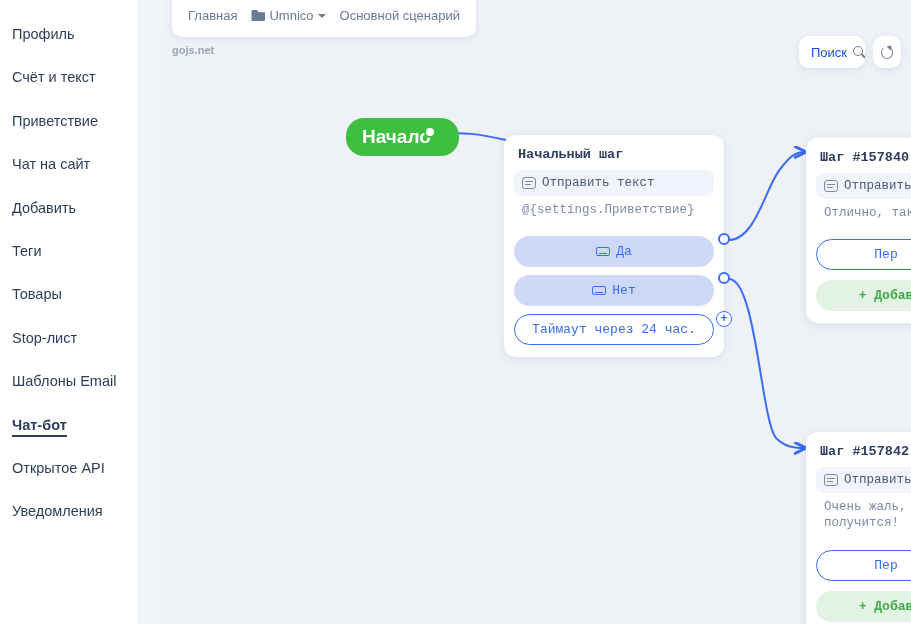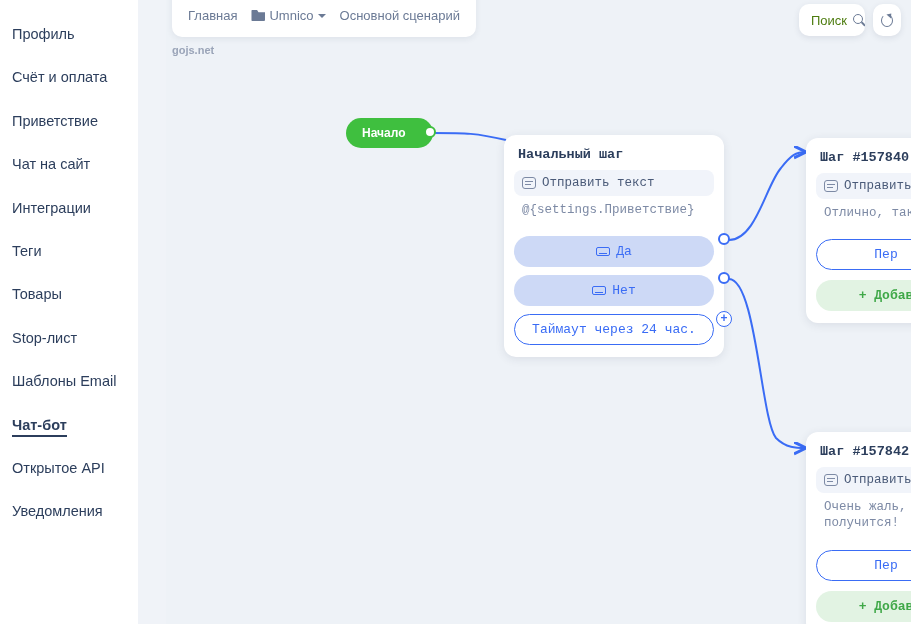--- a/index.html
+++ b/index.html
@@ -86,44 +86,45 @@
     }
     .pill {
       background: #fff;
       border-radius: 10px;
       box-shadow: 0 2px 6px rgba(40,50,80,0.1);
       padding: 8px 12px;
       display: flex;
       align-items: center;
       gap: 6px;
       font-size: 13px;
-      color: #4d7c0f;
+      color: #1d4ed8;
       cursor: pointer;
       height: 32px;
+      margin-top: 32px;
     }
     .search-pill { width: 66px; overflow: hidden; }
     .refresh-pill { width: 28px; justify-content: center; padding: 8px; }
     .gojs {
       position: absolute;
       left: 6px; top: 44px;
       font-size: 11px;
       color: #9aa4b8;
       font-weight: bold;
     }
     svg.connections {
       position: absolute; left: 0; top: 0; width: 100%; height: 100%;
       pointer-events: none;
     }
     .start-pill {
       position: absolute;
       left: 180px; top: 118px;
       background: #3fbf3f;
       color: #fff;
       font-weight: 700;
-      font-size: 12px;
+      font-size: 19px;
       padding: 8px 28px 8px 16px;
       border-radius: 18px;
     }
     .port {
       position: absolute;
       width: 12px; height: 12px;
       background: #fff;
       border: 2px solid #3a6cf5;
       border-radius: 50%;
     }
@@ -254,24 +255,24 @@
       border-right: 3px solid transparent;
       border-bottom: 4px solid #6b7a95;
       top: -2px; right: -1px; transform: rotate(40deg);
     }
   </style>
 </head>
 <body>
 
 <div class="sidebar">
   <div class="sidebar-item"><span>Профиль</span></div>
-  <div class="sidebar-item"><span>Счёт и оплата</span></div>
+  <div class="sidebar-item"><span>Счёт и текст</span></div>
   <div class="sidebar-item"><span>Приветствие</span></div>
   <div class="sidebar-item"><span>Чат на сайт</span></div>
-  <div class="sidebar-item"><span>Интеграции</span></div>
+  <div class="sidebar-item"><span>Добавить</span></div>
   <div class="sidebar-item"><span>Теги</span></div>
   <div class="sidebar-item"><span>Товары</span></div>
   <div class="sidebar-item"><span>Stop-лист</span></div>
   <div class="sidebar-item"><span>Шаблоны Email</span></div>
   <div class="sidebar-item active"><span>Чат-бот</span></div>
   <div class="sidebar-item"><span>Открытое API</span></div>
   <div class="sidebar-item"><span>Уведомления</span></div>
 </div>
 
 <div class="canvas">

